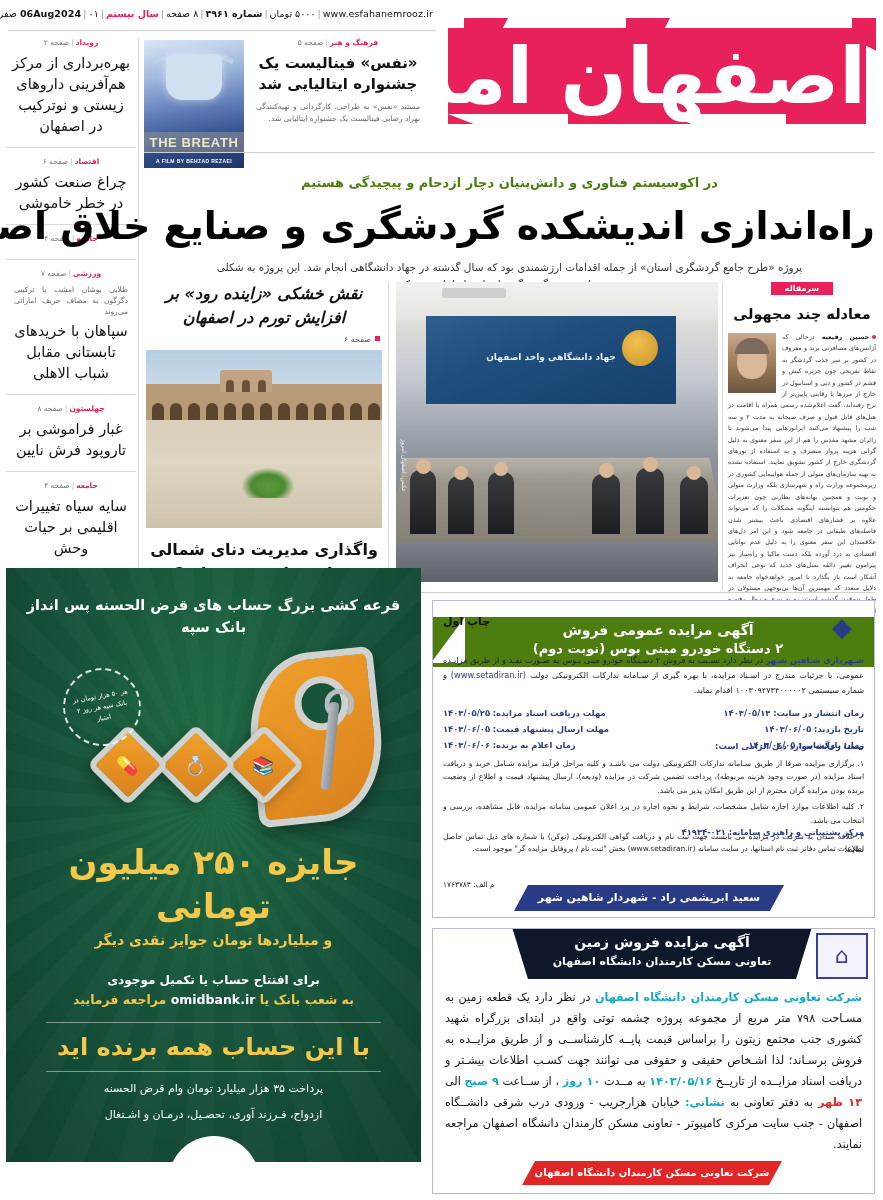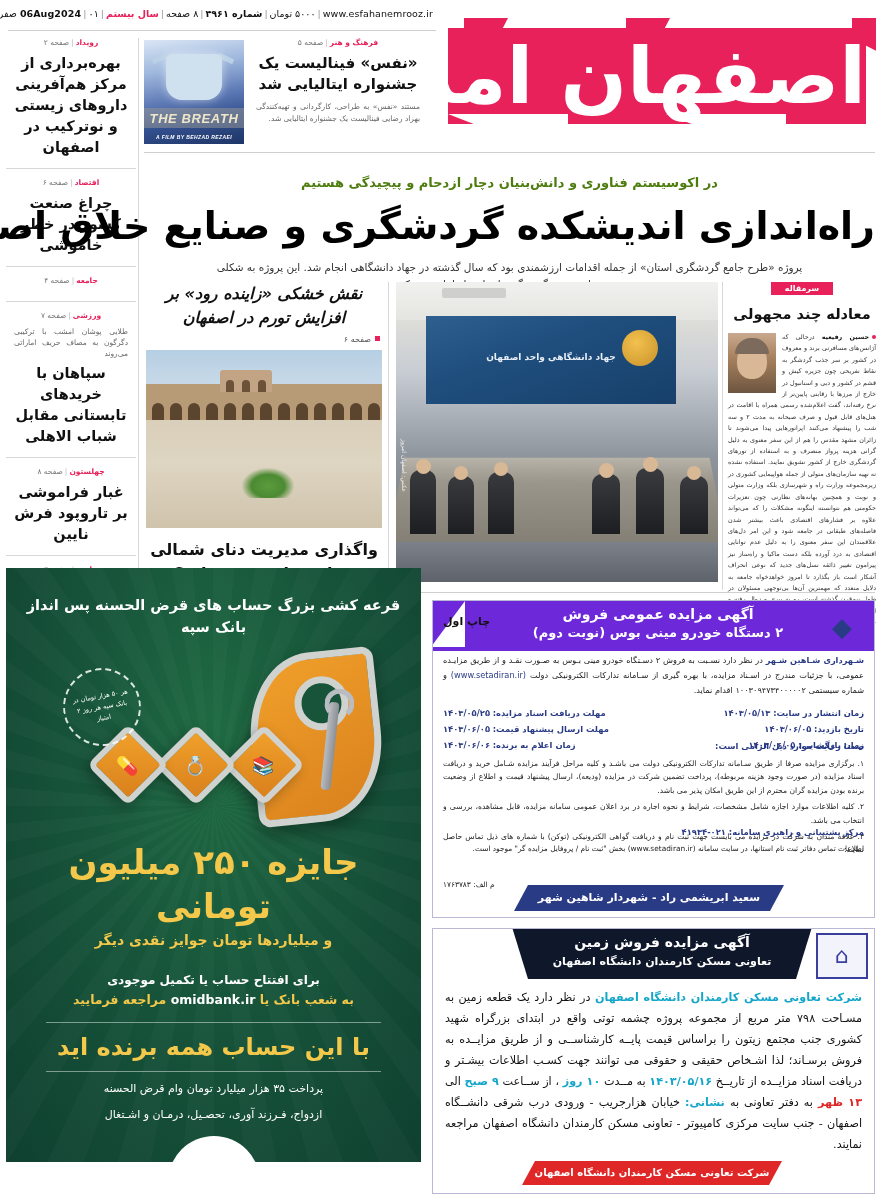--- a/index.html
+++ b/index.html
@@ -61,44 +61,43 @@
     border-left: 0; direction: rtl; text-align: center;
   }
   .teaser { padding: 0 4px 10px 4px; }
   .teaser + .teaser { border-top: 1px solid #d8d8d8; padding-top: 9px; }
   .kicker {
     font-size: 7.5px; color: #777; margin-bottom: 5px; line-height: 10px;
   }
   .kicker .cat { color: #E8215A; font-weight: bold; }
   .kicker .bar { color: #bbb; padding: 0 2px; }
   .t-title {
-    font-size: 14.5px; font-weight: bold; color: #111; line-height: 21px;
+    font-size: 14.5px; font-weight: normal; color: #111; line-height: 21px;
     letter-spacing: -.2px;
   }
   .t-lead {
     font-size: 7.5px; color: #666; line-height: 11px; margin-bottom: 4px;
     text-align: justify; padding: 0 4px;
   }
   .sb-rule { border-top:1px solid #d8d8d8; margin-top:8px; }
 
   
   .vdiv1 { position:absolute; top:38px; left:138px; width:1px; height:552px; background:#d8d8d8; }
 
   
   .culture {
     position:absolute; top:38px; left:144px; width:278px; height:112px; direction:rtl;
   }
   .culture-text { position:absolute; top:0; right:0; width:168px; text-align:center; }
   .c-title { font-size:15px; font-weight:bold; color:#111; line-height:21px; margin-top:3px; }
   .c-lead { font-size:7.5px; color:#666; line-height:12px; text-align:justify; margin-top:6px; padding:0 2px; }
   .poster {
-    position:absolute; top:2px; left:0; width:100px; height:104px;
+    position:absolute; top:2px; left:0; width:100px; height:128px;
     background: linear-gradient(170deg,#dbe6f5 0%,#9fb8de 28%,#5d79b5 55%,#33508f 75%,#1e3566 100%);
     overflow:hidden;
-    font-style:italic;
   }
   .poster .mask-shape{
     position:absolute; top:14px; left:22px; width:56px; height:46px;
     background:#cfe0ef; border-radius:6px 6px 16px 16px;
     box-shadow: 0 0 10px rgba(255,255,255,.5);
   }
   .poster .strap-l{ position:absolute; top:16px; left:8px; width:16px; height:5px; background:#b9d0e5; transform:rotate(-25deg);}
   .poster .strap-r{ position:absolute; top:16px; left:74px; width:16px; height:5px; background:#b9d0e5; transform:rotate(25deg);}
   .poster .band{
     position:absolute; bottom:16px; left:0; width:100%; height:20px;
@@ -305,21 +304,21 @@
   .bank-logo .emblem{
     color:#1a1a1a; font-size:40px; font-weight:bold; line-height:44px;
   }
 
   
   .ad1 {
     position:absolute; top:600px; left:432px; width:443px; height:318px;
     border:1px solid #b9b9d6; background:#ffffff; direction:rtl; overflow:hidden;
   }
   .ad1-banner{
-    position:absolute; top:0; right:0; width:443px; height:50px; background:#6d28d9;
+    position:absolute; top:16px; right:0; width:443px; height:50px; background:#4d7c0f;
   }
   .ad1-banner .t1{
     position:absolute; top:3px; right:66px; width:300px; color:#fff; font-size:14px; font-weight:bold; text-align:center; line-height:20px;
   }
   .ad1-banner .t2{
     position:absolute; top:22px; right:66px; width:300px; color:#fff; font-size:13px; font-weight:bold; text-align:center; line-height:20px;
   }
   .ad1-banner .wedge{
     position:absolute; top:0; left:0; width:34px; height:46px; background:#ffffff;
     clip-path: polygon(100% 0, 100% 100%, 0 100%);

